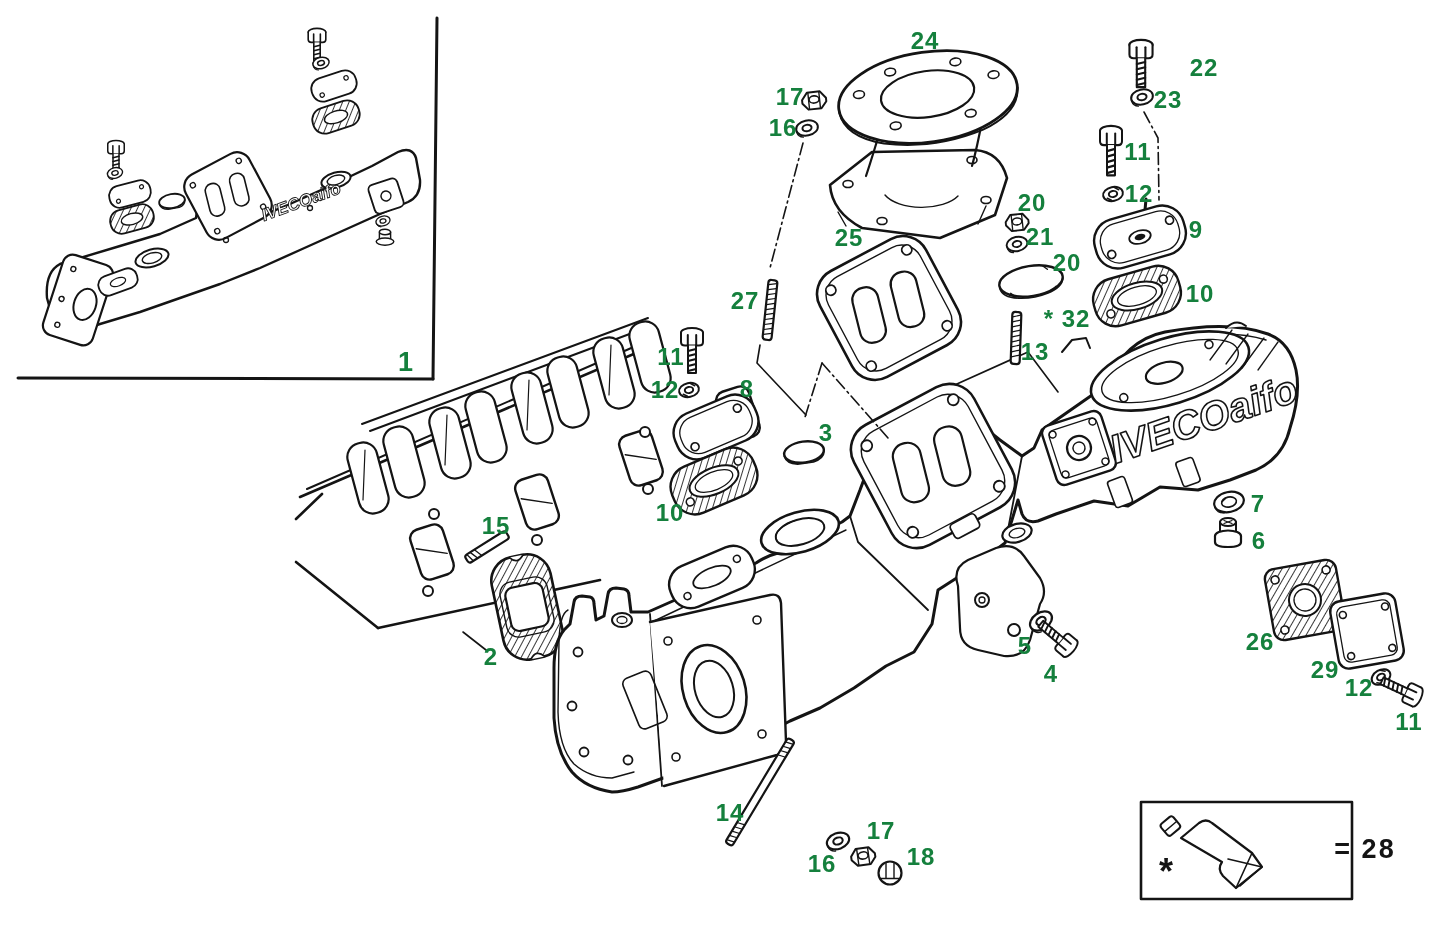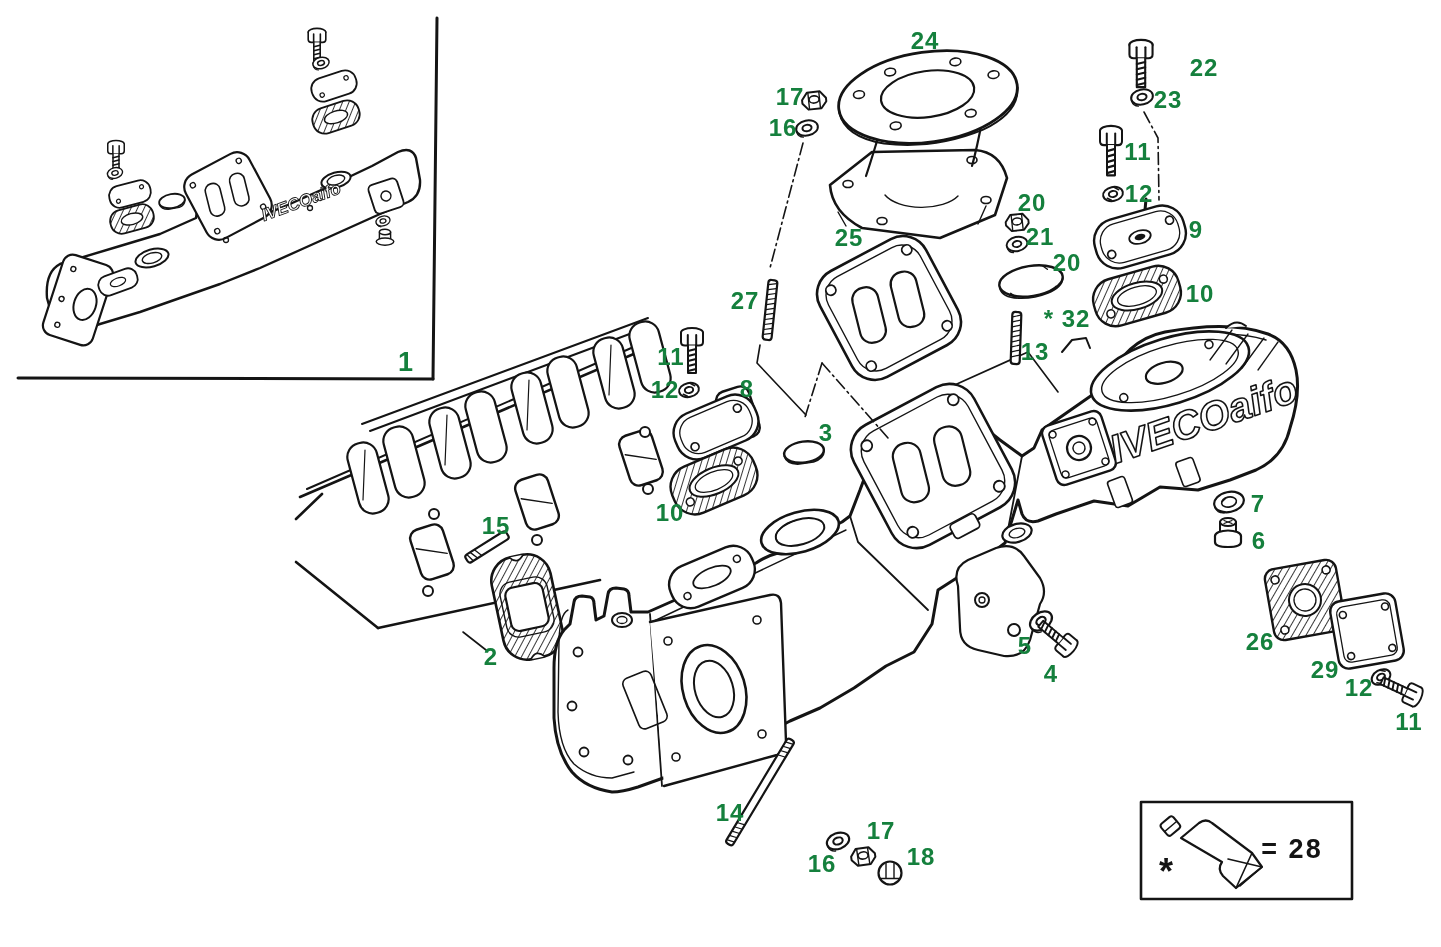--- a/index.html
+++ b/index.html
@@ -567,15 +567,15 @@
 <div class="co" style="left:1051px;top:674px">4</div>
 <div class="co" style="left:1258px;top:504px">7</div>
 <div class="co" style="left:1259px;top:541px">6</div>
 <div class="co" style="left:1260px;top:642px">26</div>
 <div class="co" style="left:1325px;top:670px">29</div>
 <div class="co" style="left:1359px;top:688px">12</div>
 <div class="co" style="left:1409px;top:722px">11</div>
 <div class="co big" style="left:406px;top:362px">1</div>
 
 <div class="legend-star" style="left:1166px;top:872px">*</div>
-<div class="legend-eq" style="left:1292px;top:849px">= 28</div>
+<div class="legend-eq" style="left:1365px;top:849px">= 28</div>
 
 </div>
 
 </body></html>

